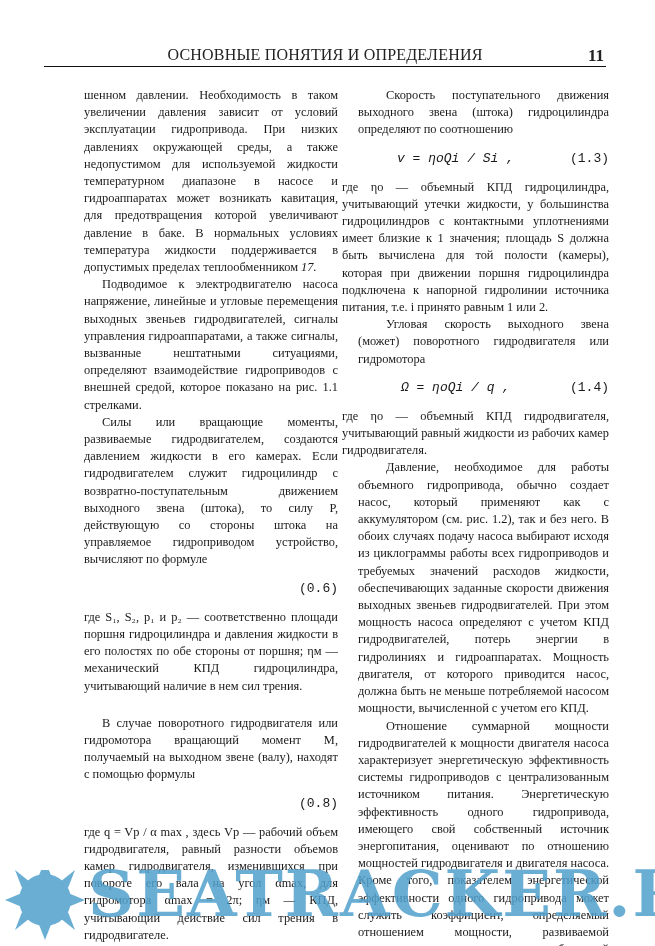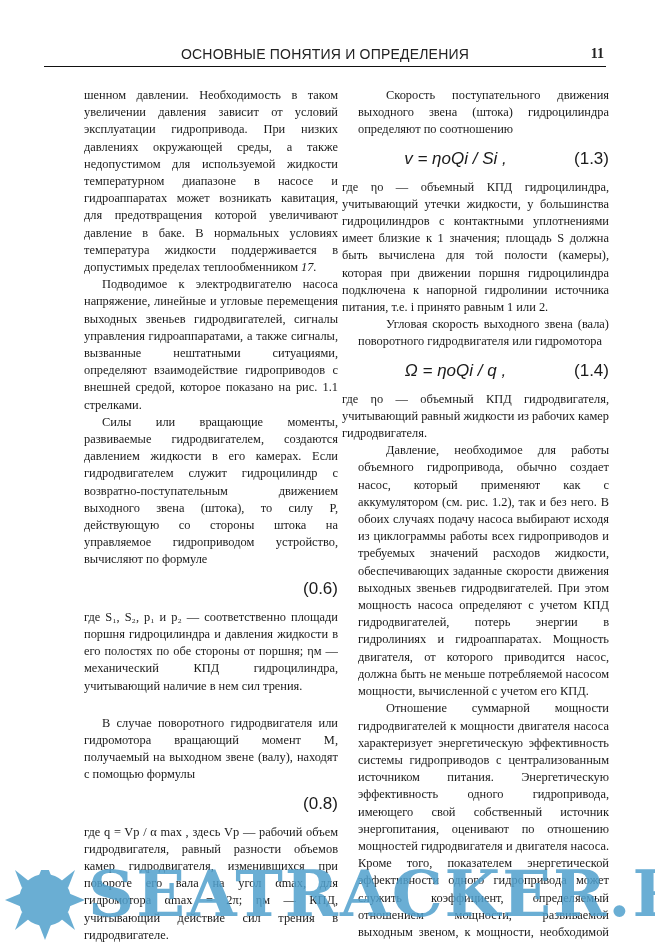--- a/index.html
+++ b/index.html
@@ -6,37 +6,37 @@
   body {
     width: 655px; height: 946px; background: #ffffff; position: relative; overflow: hidden;
     font-family: "Liberation Serif", "DejaVu Serif", serif; color: #1a1a1a;
   }
   .header {
     position: absolute; left: 44px; top: 44px; width: 562px; height: 22px;
     border-bottom: 1.5px solid #111;
   }
   .header-title {
     position: absolute; left: 0; right: 0; top: 2px; text-align: center;
-    font-family: Liberation Sans, sans-serif; font-size: 14px; letter-spacing: 0.2px;
+    font-family: Liberation Serif, serif; font-size: 16px; letter-spacing: 0.2px;
     color: #222;
   }
   .page-num {
-    position: absolute; right: 2px; top: 2px; font-size: 14px; font-weight: bold; color: #222;
+    position: absolute; right: 2px; top: 2px; font-size: 17px; font-weight: bold; color: #222;
   }
   .col {
     position: absolute; top: 87px; font-size: 12.4px; line-height: 17.2px; text-align: justify;
   }
   .col-left { left: 84px; width: 254px; }
   .col-right { left: 342px; width: 267px; }
   .col p { margin: 0; text-indent: 0; }
   .col p.indent { text-indent: 18px; }
   .col-right p.indent { text-indent: 28px; margin-left: 16px; }
   .formula {
     position: relative; height: 40px; display: flex; align-items: center;
-    font-family: Liberation Sans, sans-serif; font-size: 17px;
+    font-family: Liberation Mono, monospace; font-size: 13px;
   }
   .formula .expr { position: absolute; left: 0; right: 40px; text-align: center; font-style: italic; }
   .formula .num { position: absolute; right: 0; font-style: normal; }
   i { font-style: italic; }
   .watermark {
     position: absolute; left: 0; top: 870px; width: 655px; height: 76px; pointer-events: none;
   }
   .wm-text {
     position: absolute; left: 88px; top: 862px;
     font-family: "DejaVu Serif", serif; font-weight: bold; font-size: 64px; letter-spacing: 2px;
@@ -67,21 +67,21 @@
   <p class="indent">Скорость установившегося движения выходного звена гидродвигателя зависит от геометрических параметров рабочих камер гидродвигателя, от подводимого к нему расхода Qп жидкости и от ее утечки из рабочих камер.</p>
 </div>
 
 <div class="col col-right">
   <p class="indent">Скорость поступательного движения выходного звена (штока) гидроцилиндра определяют по соотношению</p>
   <div class="formula">
     <span class="expr">v = ηoQi / Si ,</span>
     <span class="num">(1.3)</span>
   </div>
   <p>где ηo — объемный КПД гидроцилиндра, учитывающий утечки жидкости, у большинства гидроцилиндров с контактными уплотнениями имеет близкие к 1 значения; площадь S должна быть вычислена для той полости (камеры), которая при движении поршня гидроцилиндра подключена к напорной гидролинии источника питания, т.е. i принято равным 1 или 2.</p>
-  <p class="indent">Угловая скорость выходного звена (вала) поворотного гидродвигателя или гидромотора</p>
+  <p class="indent">Угловая скорость выходного звена (может) поворотного гидродвигателя или гидромотора</p>
   <div class="formula">
     <span class="expr">Ω = ηoQi / q ,</span>
     <span class="num">(1.4)</span>
   </div>
   <p>где ηo — объемный КПД гидродвигателя, учитывающий равный жидкости из рабочих камер гидродвигателя.</p>
   <p class="indent">Давление, необходимое для работы объемного гидропривода, обычно создает насос, который применяют как с аккумулятором (см. рис. 1.2), так и без него. В обоих случаях подачу насоса выбирают исходя из циклограммы работы всех гидроприводов и требуемых значений расходов жидкости, обеспечивающих заданные скорости движения выходных звеньев гидродвигателей. При этом мощность насоса определяют с учетом КПД гидродвигателей, потерь энергии в гидролиниях и гидроаппаратах. Мощность двигателя, от которого приводится насос, должна быть не меньше потребляемой насосом мощности, вычисленной с учетом его КПД.</p>
   <p class="indent">Отношение суммарной мощности гидродвигателей к мощности двигателя насоса характеризует энергетическую эффективность системы гидроприводов с централизованным источником питания. Энергетическую эффективность одного гидропривода, имеющего свой собственный источник энергопитания, оценивают по отношению мощностей гидродвигателя и двигателя насоса. Кроме того, показателем энергетической эффективности одного гидропривода может служить коэффициент, определяемый отношением мощности, развиваемой выходным звеном, к мощности, необходимой для управления гидроаппаратом.</p>
 
 </div>
 

